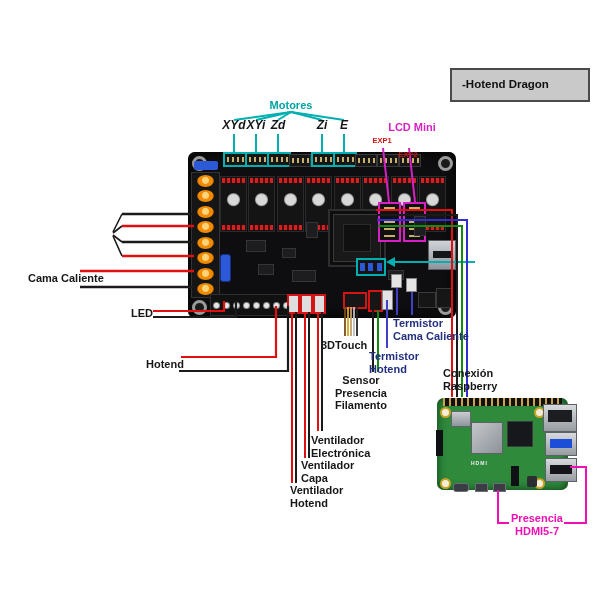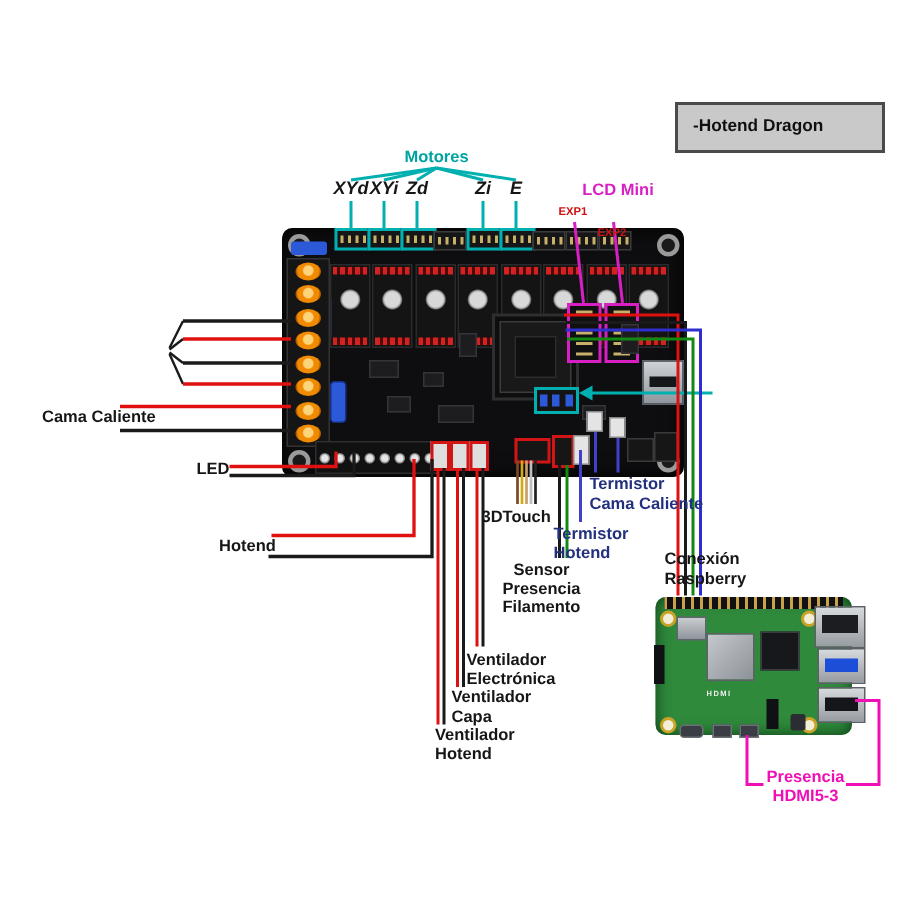--- a/index.html
+++ b/index.html
@@ -369,20 +369,20 @@
     <span>Ventilador</span><br>
     <span>Capa</span>
   </div>
   <div class="lb" style="left:290px;top:484px">
     <span>Ventilador</span><br>
     <span>Hotend</span>
   </div>
 
   <div class="lb pink ctr" style="left:537px;top:512px">
     <span>Presencia</span><br>
-    <span>HDMI5-3</span>
+    <span>HDMI5-7</span>
   </div>
 
   <div class="opt">
     <div>-Hotend Dragon</div>
   </div>
 
 </div>
 
 </body></html>

